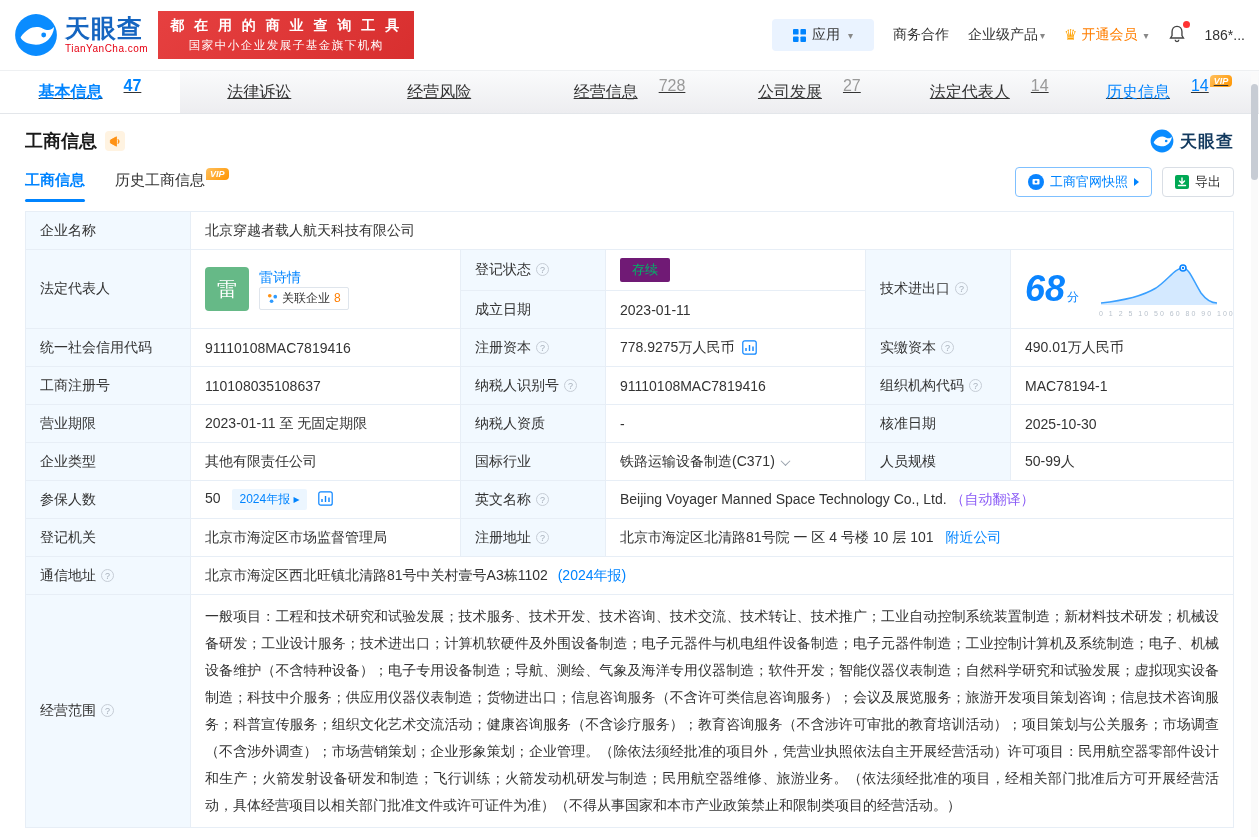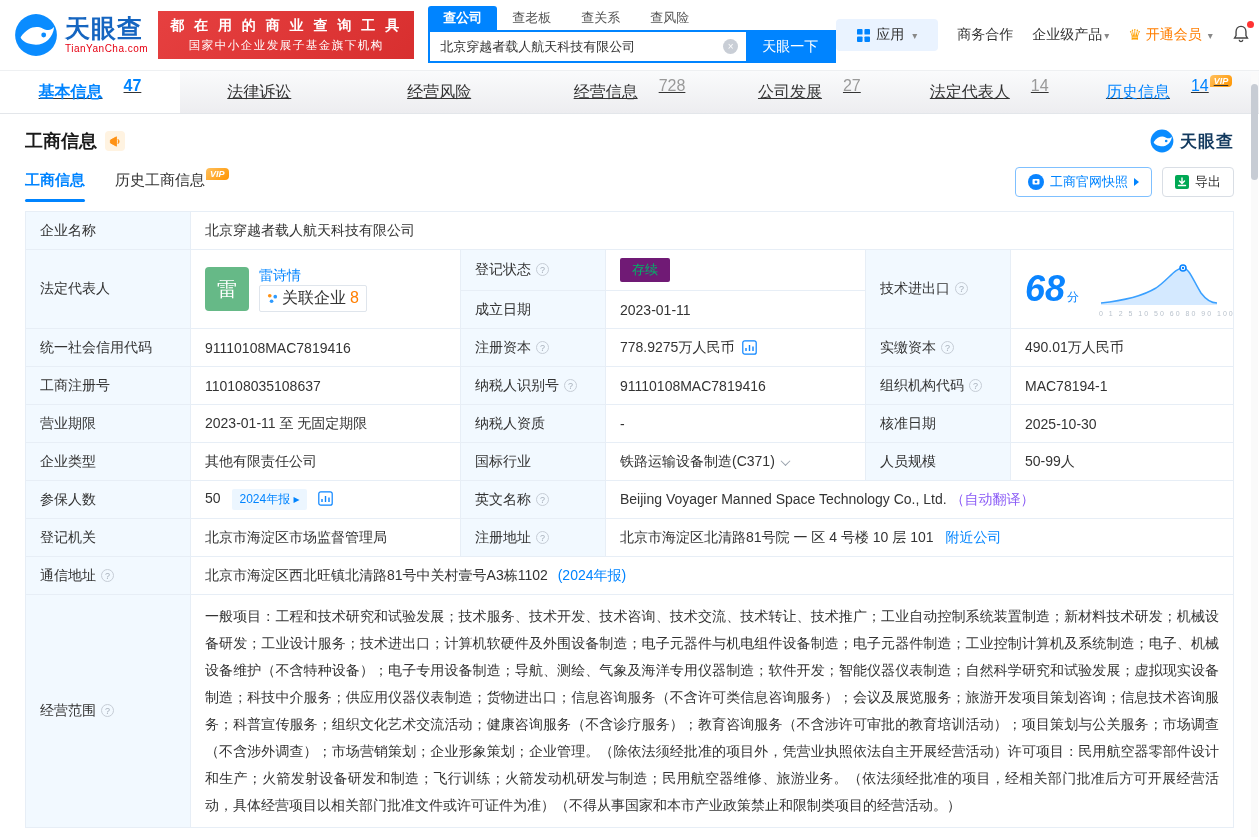--- a/index.html
+++ b/index.html
@@ -61,21 +61,21 @@
   .tri-right { width:0; height:0; border-left:5px solid #0084ff; border-top:4px solid transparent; border-bottom:4px solid transparent; }
   
   table.biz { width:100%; border-collapse:collapse; table-layout:fixed; margin-top:6px; }
   table.biz td { border:1px solid #e7eef6; font-size:14px; padding:8px 14px; color:#333; word-break:break-all; height:38px; vertical-align:middle;}
   td.lbl { background:#f2f9ff; }
   .qicon { display:inline-block; width:13px; height:13px; border:1px solid #c6cdd6; border-radius:50%; color:#a6afba; font-size:9px; line-height:12px; text-align:center; margin-left:5px; vertical-align:1px; cursor:pointer;}
   .status-badge { display:inline-block; background:#701a75; color:#00b368; padding:3px 12px; border-radius:2px; font-size:13px;}
   .avatar { width:44px; height:44px; background:#66b987; color:#fff; font-size:20px; border-radius:4px; display:flex; align-items:center; justify-content:center; flex:0 0 auto;}
   .rep-cell { display:flex; align-items:center; gap:10px; }
   .rep-name { color:#0084ff; cursor:pointer; }
-  .rel-badge { display:inline-flex; align-items:center; gap:4px; border:1px solid #dfe5ec; border-radius:2px; font-size:16px; padding:2px 7px; cursor:pointer; background:#fff;}
+  .rel-badge { display:inline-flex; align-items:center; gap:4px; border:1px solid #dfe5ec; border-radius:2px; font-size:12px; padding:2px 7px; cursor:pointer; background:#fff;}
   .rel-count { color:#ff7e00; }
   .score-cell { display:flex; align-items:center; justify-content:space-between; }
   .score-num { color:#0a84ff; font-size:36px; font-weight:bold; font-style:italic; line-height:1;}
   .score-unit { color:#0a84ff; font-size:12px; margin-left:2px;}
   .chart-box { width:120px; }
   .chart-axis { font-size:7px; color:#b9c2cc; letter-spacing:2px; white-space:nowrap; text-align:center; margin-top:1px;}
   .year-badge { display:inline-block; background:#ecf6ff; color:#0084ff; font-size:12px; padding:2px 7px; border-radius:2px; margin-left:8px; cursor:pointer;}
   .trend-icon { margin-left:8px; vertical-align:-3px; cursor:pointer;}
   .link { color:#0084ff; cursor:pointer; }
   .gray-note { color:#8b5cf6; }
@@ -99,33 +99,20 @@
       <div class="logo-text-name">天眼查</div>
       <div class="logo-text-domain">TianYanCha.com</div>
     </div>
   </div>
 
   <div class="promo">
     <div class="promo-l1">都 在 用 的 商 业 查 询 工 具</div>
     <div class="promo-l2">国家中小企业发展子基金旗下机构</div>
   </div>
 
-  <div class="searchwrap">
-    <div class="search-tabs">
-      <span class="search-tab active">查公司</span>
-      <span class="search-tab">查老板</span>
-      <span class="search-tab">查关系</span>
-      <span class="search-tab">查风险</span>
-    </div>
-    <div class="search-box">
-      <input class="search-input" type="text" value="北京穿越者载人航天科技有限公司" style="">
-      <span class="clear-icon">×</span>
-      <button class="search-btn">天眼一下</button>
-    </div>
-  </div>
 
   <div class="top-right">
     <div class="apps-chip">
       <svg width="13" height="13" viewBox="0 0 14 14">
         <rect x="0" y="0" width="6" height="6" rx="1" fill="#0084ff"></rect>
         <rect x="8" y="0" width="6" height="6" rx="1" fill="#0084ff"></rect>
         <rect x="0" y="8" width="6" height="6" rx="1" fill="#0084ff"></rect>
         <rect x="8" y="8" width="6" height="6" rx="1" fill="#0084ff"></rect>
       </svg>
       <span>应用</span>

